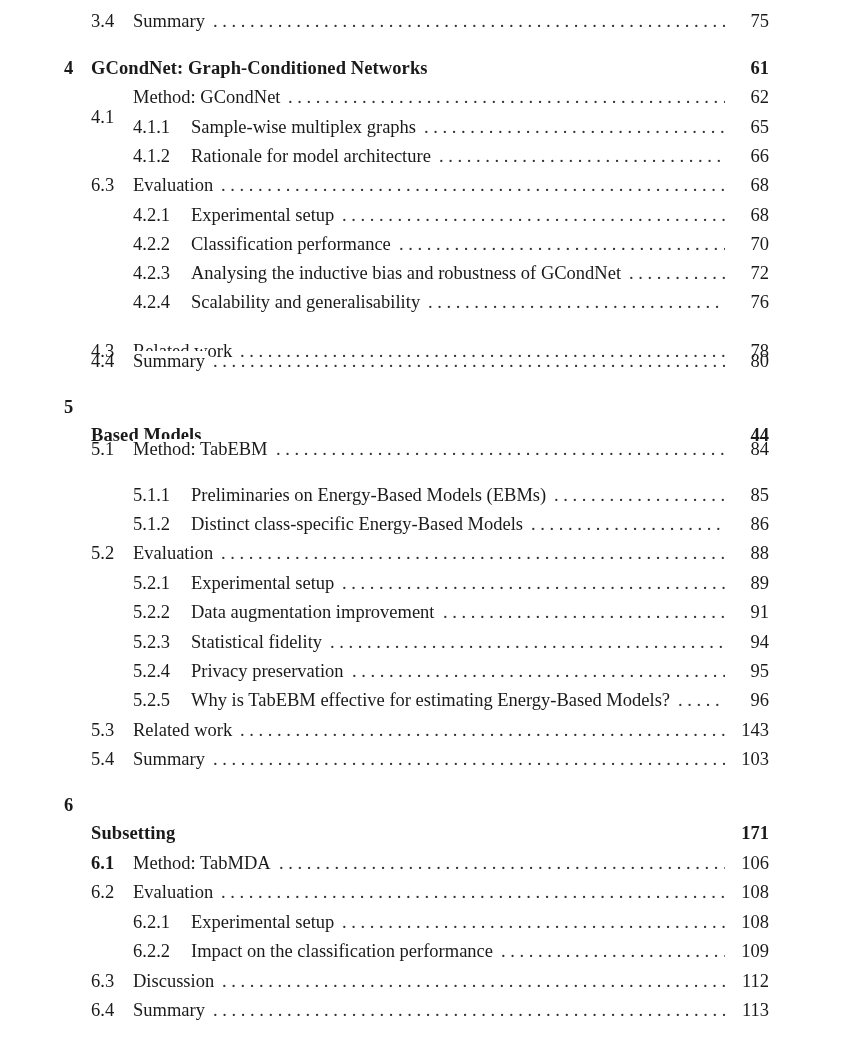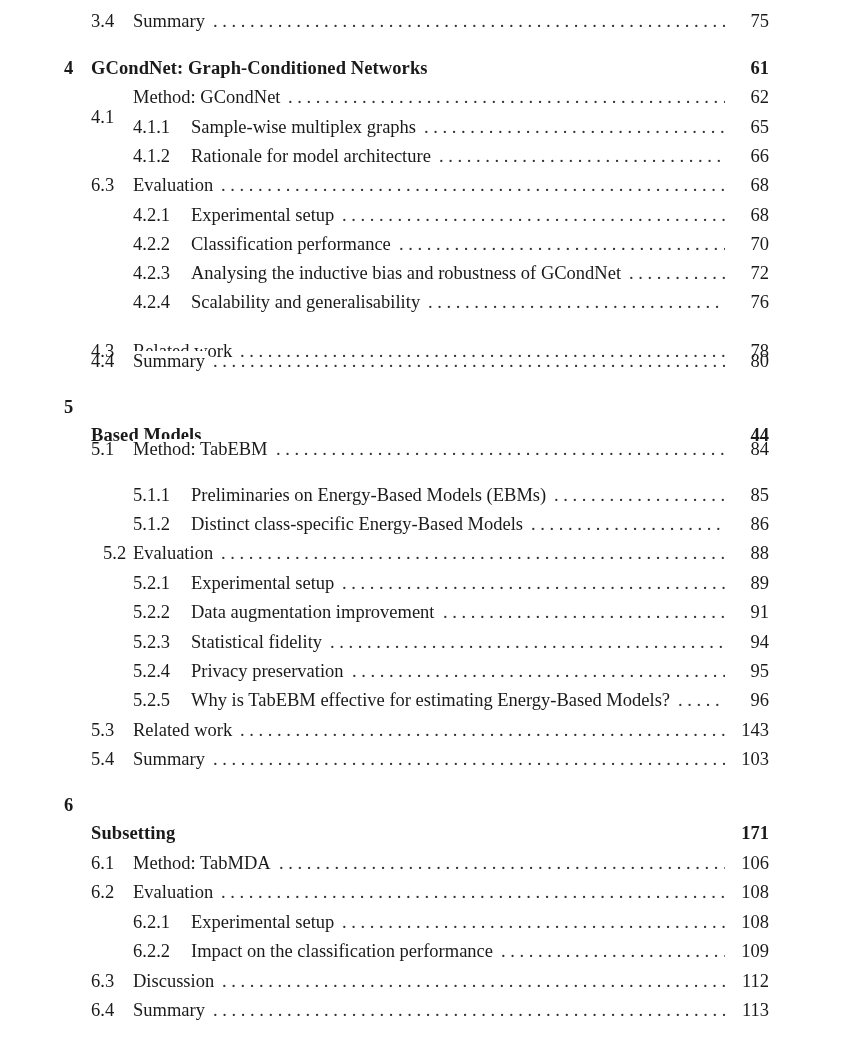--- a/index.html
+++ b/index.html
@@ -47,34 +47,34 @@
     <div class="row chapter" style="top: 394px;">
       <span class="num" style="left: 64px;">5</span>
     </div>
     <div class="row chapter" style="top: 422px;">
       <span class="title" style="left: 91px;">Based Models</span>
       <span class="page">44</span>
     </div>
     <div class="row" style="top: 436px;"><span class="num" style="left: 91px;">5.1</span><span class="leader" style="left: 276px;"> . . . . . . . . . . . . . . . . . . . . . . . . . . . . . . . . . . . . . . . . . . . . . . . . . . . . . . . . . . . . . . . . . . . . . . . . . . . . . . . .</span><span class="title bg" style="left: 133px;">Method: TabEBM</span><span class="page">84</span></div>
     <div class="row" style="top: 482px;"><span class="num" style="left: 133px;">5.1.1</span><span class="leader" style="left: 554px;"> . . . . . . . . . . . . . . . . . . . . . . . . . . . . . . . . . . . . . . . . . . . . . . . . . . . . . . . . . . . . . . . . . . . . . . . . . . . . . . . .</span><span class="title bg" style="left: 191px;">Preliminaries on Energy-Based Models (EBMs)</span><span class="page">85</span></div>
     <div class="row" style="top: 511px;"><span class="num" style="left: 133px;">5.1.2</span><span class="leader" style="left: 531px;"> . . . . . . . . . . . . . . . . . . . . . . . . . . . . . . . . . . . . . . . . . . . . . . . . . . . . . . . . . . . . . . . . . . . . . . . . . . . . . . . .</span><span class="title bg" style="left: 191px;">Distinct class-specific Energy-Based Models</span><span class="page">86</span></div>
-    <div class="row" style="top: 540px;"><span class="num" style="left: 103px;">5.2</span><span class="leader" style="left: 221px;"> . . . . . . . . . . . . . . . . . . . . . . . . . . . . . . . . . . . . . . . . . . . . . . . . . . . . . . . . . . . . . . . . . . . . . . . . . . . . . . . .</span><span class="title bg" style="left: 133px;">Evaluation</span><span class="page">88</span></div>
+    <div class="row" style="top: 540px;"><span class="num" style="left: 91px;">5.2</span><span class="leader" style="left: 221px;"> . . . . . . . . . . . . . . . . . . . . . . . . . . . . . . . . . . . . . . . . . . . . . . . . . . . . . . . . . . . . . . . . . . . . . . . . . . . . . . . .</span><span class="title bg" style="left: 133px;">Evaluation</span><span class="page">88</span></div>
     <div class="row" style="top: 570px;"><span class="num" style="left: 133px;">5.2.1</span><span class="leader" style="left: 342px;"> . . . . . . . . . . . . . . . . . . . . . . . . . . . . . . . . . . . . . . . . . . . . . . . . . . . . . . . . . . . . . . . . . . . . . . . . . . . . . . . .</span><span class="title bg" style="left: 191px;">Experimental setup</span><span class="page">89</span></div>
     <div class="row" style="top: 599px;"><span class="num" style="left: 133px;">5.2.2</span><span class="leader" style="left: 443px;"> . . . . . . . . . . . . . . . . . . . . . . . . . . . . . . . . . . . . . . . . . . . . . . . . . . . . . . . . . . . . . . . . . . . . . . . . . . . . . . . .</span><span class="title bg" style="left: 191px;">Data augmentation improvement</span><span class="page">91</span></div>
     <div class="row" style="top: 629px;"><span class="num" style="left: 133px;">5.2.3</span><span class="leader" style="left: 330px;"> . . . . . . . . . . . . . . . . . . . . . . . . . . . . . . . . . . . . . . . . . . . . . . . . . . . . . . . . . . . . . . . . . . . . . . . . . . . . . . . .</span><span class="title bg" style="left: 191px;">Statistical fidelity</span><span class="page">94</span></div>
     <div class="row" style="top: 658px;"><span class="num" style="left: 133px;">5.2.4</span><span class="leader" style="left: 352px;"> . . . . . . . . . . . . . . . . . . . . . . . . . . . . . . . . . . . . . . . . . . . . . . . . . . . . . . . . . . . . . . . . . . . . . . . . . . . . . . . .</span><span class="title bg" style="left: 191px;">Privacy preservation</span><span class="page">95</span></div>
     <div class="row" style="top: 687px;"><span class="num" style="left: 133px;">5.2.5</span><span class="leader" style="left: 678px;"> . . . . . . . . . . . . . . . . . . . . . . . . . . . . . . . . . . . . . . . . . . . . . . . . . . . . . . . . . . . . . . . . . . . . . . . . . . . . . . . .</span><span class="title bg" style="left: 191px;">Why is TabEBM effective for estimating Energy-Based Models?</span><span class="page">96</span></div>
     <div class="row" style="top: 717px;"><span class="num" style="left: 91px;">5.3</span><span class="leader" style="left: 240px;"> . . . . . . . . . . . . . . . . . . . . . . . . . . . . . . . . . . . . . . . . . . . . . . . . . . . . . . . . . . . . . . . . . . . . . . . . . . . . . . . .</span><span class="title bg" style="left: 133px;">Related work</span><span class="page">143</span></div>
     <div class="row" style="top: 746px;"><span class="num" style="left: 91px;">5.4</span><span class="leader" style="left: 213px;"> . . . . . . . . . . . . . . . . . . . . . . . . . . . . . . . . . . . . . . . . . . . . . . . . . . . . . . . . . . . . . . . . . . . . . . . . . . . . . . . .</span><span class="title bg" style="left: 133px;">Summary</span><span class="page">103</span></div>
     <div class="row chapter" style="top: 792px;">
       <span class="num" style="left: 64px;">6</span>
     </div>
     <div class="row chapter" style="top: 820px;">
       <span class="title" style="left: 91px;">Subsetting</span>
       <span class="page">171</span>
     </div>
-    <div class="row" style="top: 850px;"><span class="num" style="left: 91px;">6.1</span><span class="leader" style="left: 279px;"> . . . . . . . . . . . . . . . . . . . . . . . . . . . . . . . . . . . . . . . . . . . . . . . . . . . . . . . . . . . . . . . . . . . . . . . . . . . . . . . .</span><span class="title bg" style="left: 133px;">Method: TabMDA</span><span class="page">106</span></div>
+    <div class="row" style="top: 850px;"><span class="num" style="left: 91px; font-weight: bold;">6.1</span><span class="leader" style="left: 279px;"> . . . . . . . . . . . . . . . . . . . . . . . . . . . . . . . . . . . . . . . . . . . . . . . . . . . . . . . . . . . . . . . . . . . . . . . . . . . . . . . .</span><span class="title bg" style="left: 133px;">Method: TabMDA</span><span class="page">106</span></div>
     <div class="row" style="top: 879px;"><span class="num" style="left: 91px;">6.2</span><span class="leader" style="left: 221px;"> . . . . . . . . . . . . . . . . . . . . . . . . . . . . . . . . . . . . . . . . . . . . . . . . . . . . . . . . . . . . . . . . . . . . . . . . . . . . . . . .</span><span class="title bg" style="left: 133px;">Evaluation</span><span class="page">108</span></div>
     <div class="row" style="top: 909px;"><span class="num" style="left: 133px;">6.2.1</span><span class="leader" style="left: 342px;"> . . . . . . . . . . . . . . . . . . . . . . . . . . . . . . . . . . . . . . . . . . . . . . . . . . . . . . . . . . . . . . . . . . . . . . . . . . . . . . . .</span><span class="title bg" style="left: 191px;">Experimental setup</span><span class="page">108</span></div>
     <div class="row" style="top: 938px;"><span class="num" style="left: 133px;">6.2.2</span><span class="leader" style="left: 501px;"> . . . . . . . . . . . . . . . . . . . . . . . . . . . . . . . . . . . . . . . . . . . . . . . . . . . . . . . . . . . . . . . . . . . . . . . . . . . . . . . .</span><span class="title bg" style="left: 191px;">Impact on the classification performance</span><span class="page">109</span></div>
     <div class="row" style="top: 968px;"><span class="num" style="left: 91px;">6.3</span><span class="leader" style="left: 222px;"> . . . . . . . . . . . . . . . . . . . . . . . . . . . . . . . . . . . . . . . . . . . . . . . . . . . . . . . . . . . . . . . . . . . . . . . . . . . . . . . .</span><span class="title bg" style="left: 133px;">Discussion</span><span class="page">112</span></div>
     <div class="row" style="top: 997px;"><span class="num" style="left: 91px;">6.4</span><span class="leader" style="left: 213px;"> . . . . . . . . . . . . . . . . . . . . . . . . . . . . . . . . . . . . . . . . . . . . . . . . . . . . . . . . . . . . . . . . . . . . . . . . . . . . . . . .</span><span class="title bg" style="left: 133px;">Summary</span><span class="page">113</span></div>
   </div>
 
 </body></html>

